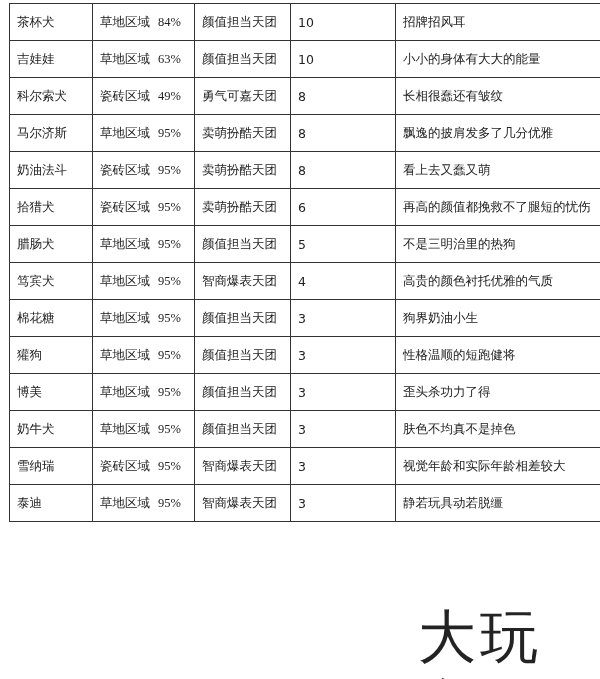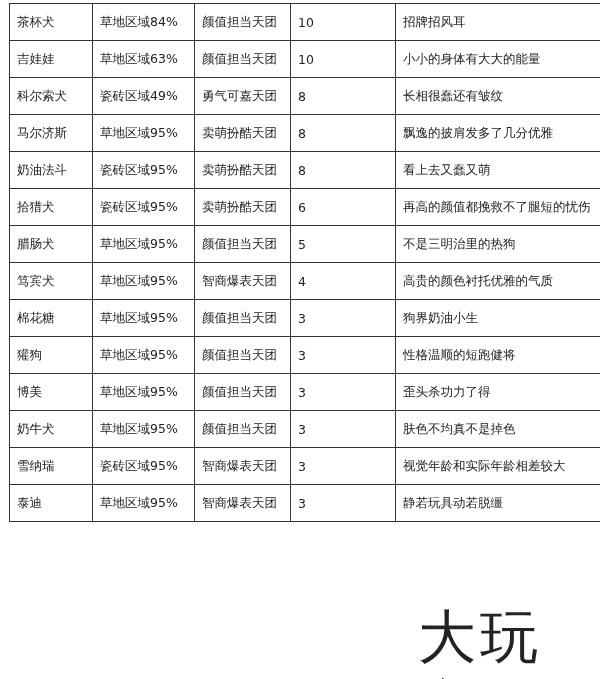--- a/index.html
+++ b/index.html
@@ -4,21 +4,21 @@
 <style>
   html, body { margin: 0; padding: 0; background: #ffffff; }
   body { width: 600px; height: 679px; position: relative; overflow: hidden;
          font-family: "DejaVu Sans", "Liberation Sans", sans-serif; color: #222; }
   table.grid { position: absolute; left: 9px; top: 3px; border-collapse: collapse;
                table-layout: fixed; width: 594px; }
   table.grid td { border: 1.5px solid #333; height: 36px; padding: 0 0 0 7px;
                   font-size: 12.5px; white-space: nowrap; overflow: hidden; vertical-align: middle; }
   col.c1 { width: 83px; } col.c2 { width: 102px; } col.c3 { width: 96px; }
   col.c4 { width: 105px; } col.c5 { width: 208px; }
-  .pct { margin-left: 0; }
+  .pct { margin-left: 8px; font-family: Liberation Serif, serif; }
   .watermark { position: absolute; left: 418px; top: 602px; font-size: 58px; line-height: 70px;
                color: #111; letter-spacing: 4px; font-family: "DejaVu Sans", sans-serif; opacity: 0.92; }
 </style>
 </head>
 <body>
 
 <table class="grid">
   <colgroup>
       <col class="c1">
       <col class="c2">

